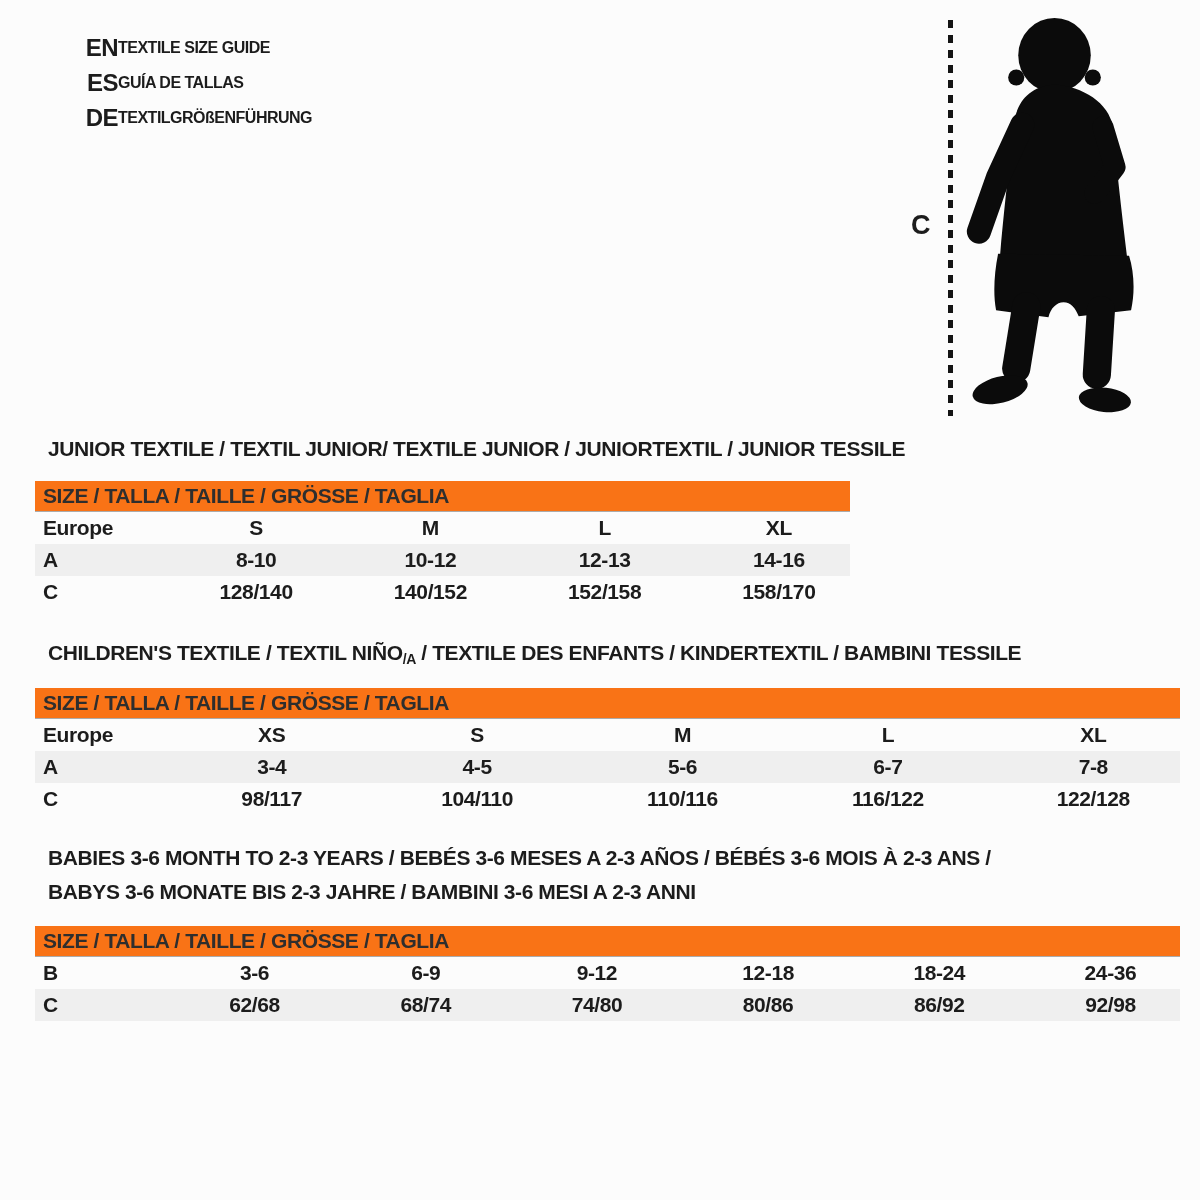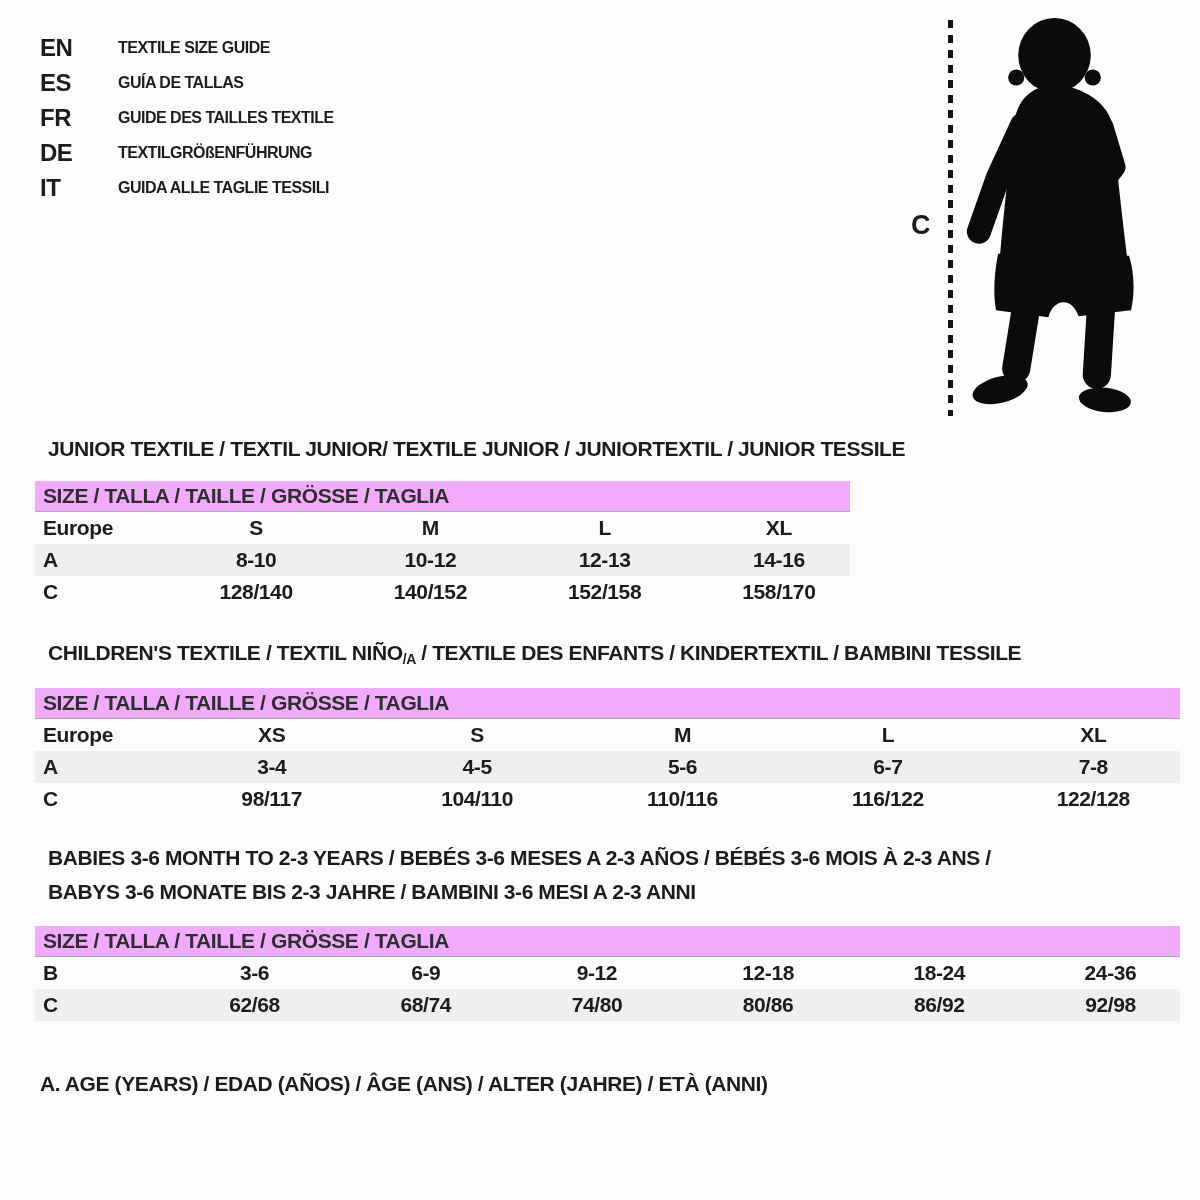--- a/index.html
+++ b/index.html
@@ -7,40 +7,40 @@
     width:1200px;height:1200px;
     background:#fcfcfc;
     font-family:"Liberation Sans","DejaVu Sans",sans-serif;
     color:#1c1c1c;
     -webkit-font-smoothing:antialiased;
   }
   .page{position:relative;width:1200px;height:1200px;overflow:hidden;}
 
   
   .lang-header{position:absolute;left:40px;top:30px;}
-  .lang-row{display:flex;height:35px;align-items:center;}
+  .lang-row{display:flex;height:35px;align-items:center;text-align:right;}
   .lang-code{width:78px;font-size:24px;font-weight:700;letter-spacing:-0.5px;}
   .lang-label{font-size:16px;font-weight:700;letter-spacing:-0.5px;white-space:nowrap;}
 
   
   .measure-line{
     position:absolute;left:948px;top:20px;width:5px;height:396px;
     background:repeating-linear-gradient(to bottom,#141414 0 8px,transparent 8px 15px);
   }
   .measure-label{position:absolute;left:911px;top:210px;font-size:27px;font-weight:700;}
   .silhouette{position:absolute;left:965px;top:14px;width:175px;height:405px;}
 
   
   .sec-title{position:absolute;left:40px;font-size:21px;font-weight:700;letter-spacing:-0.4px;white-space:nowrap;margin-left:8px;}
   .sec-title sub{font-size:14px;vertical-align:-4px;font-weight:700;}
 
   
   .size-table{position:absolute;left:35px;}
   .size-bar{
-    height:30px;line-height:30px;background:#f0abfc;border-bottom:1px solid #ababab;
+    height:30px;line-height:30px;background:#f97316;border-bottom:1px solid #ababab;
     font-size:21px;font-weight:700;letter-spacing:-0.4px;color:#2e2e2e;padding-left:8px;
   }
   .trow{display:flex;height:32px;align-items:center;font-size:21px;font-weight:700;letter-spacing:-0.4px;gap:32px;}
   .trows .trow:nth-child(even){background:#efefef;}
   .tlabel{width:110px;padding-left:8px;flex:none;text-align:left;}
   .tcell{flex:1;text-align:center;}
 
   
   .legend{position:absolute;left:40px;top:1066px;}
   .legend-line{height:36px;line-height:36px;font-size:21px;font-weight:700;letter-spacing:-0.4px;white-space:nowrap;}
@@ -53,30 +53,22 @@
   <div class="lang-header">
     <div class="lang-row">
       <span class="lang-code">EN</span>
       <span class="lang-label">TEXTILE SIZE GUIDE</span>
     </div>
     <div class="lang-row">
       <span class="lang-code">ES</span>
       <span class="lang-label">GUÍA DE TALLAS</span>
     </div>
     <div class="lang-row">
-      <span class="lang-code">FR</span>
-      <span class="lang-label">GUIDE DES TAILLES TEXTILE</span>
-    </div>
-    <div class="lang-row">
       <span class="lang-code">DE</span>
       <span class="lang-label">TEXTILGRÖßENFÜHRUNG</span>
-    </div>
-    <div class="lang-row">
-      <span class="lang-code">IT</span>
-      <span class="lang-label">GUIDA ALLE TAGLIE TESSILI</span>
     </div>
   </div>
 
   <span class="measure-label">C</span>
   <div class="measure-line"></div>
   <svg class="silhouette" viewBox="0 0 172 402" aria-hidden="true">
     <g fill="#0b0b0b" stroke="none">
       <ellipse cx="88" cy="41" rx="36" ry="37"></ellipse>
       <circle cx="50" cy="63" r="8"></circle>
       <circle cx="126" cy="63" r="8"></circle>
@@ -172,16 +164,15 @@
         <span class="tcell">68/74</span>
         <span class="tcell">74/80</span>
         <span class="tcell">80/86</span>
         <span class="tcell">86/92</span>
         <span class="tcell">92/98</span>
       </div>
     </div>
   </div>
 
   <div class="legend">
-    <div class="legend-line">A. AGE (YEARS) / EDAD (AÑOS) / ÂGE (ANS) / ALTER (JAHRE) / ETÀ (ANNI)</div>
   </div>
 
 </div>
 
 </body></html>

